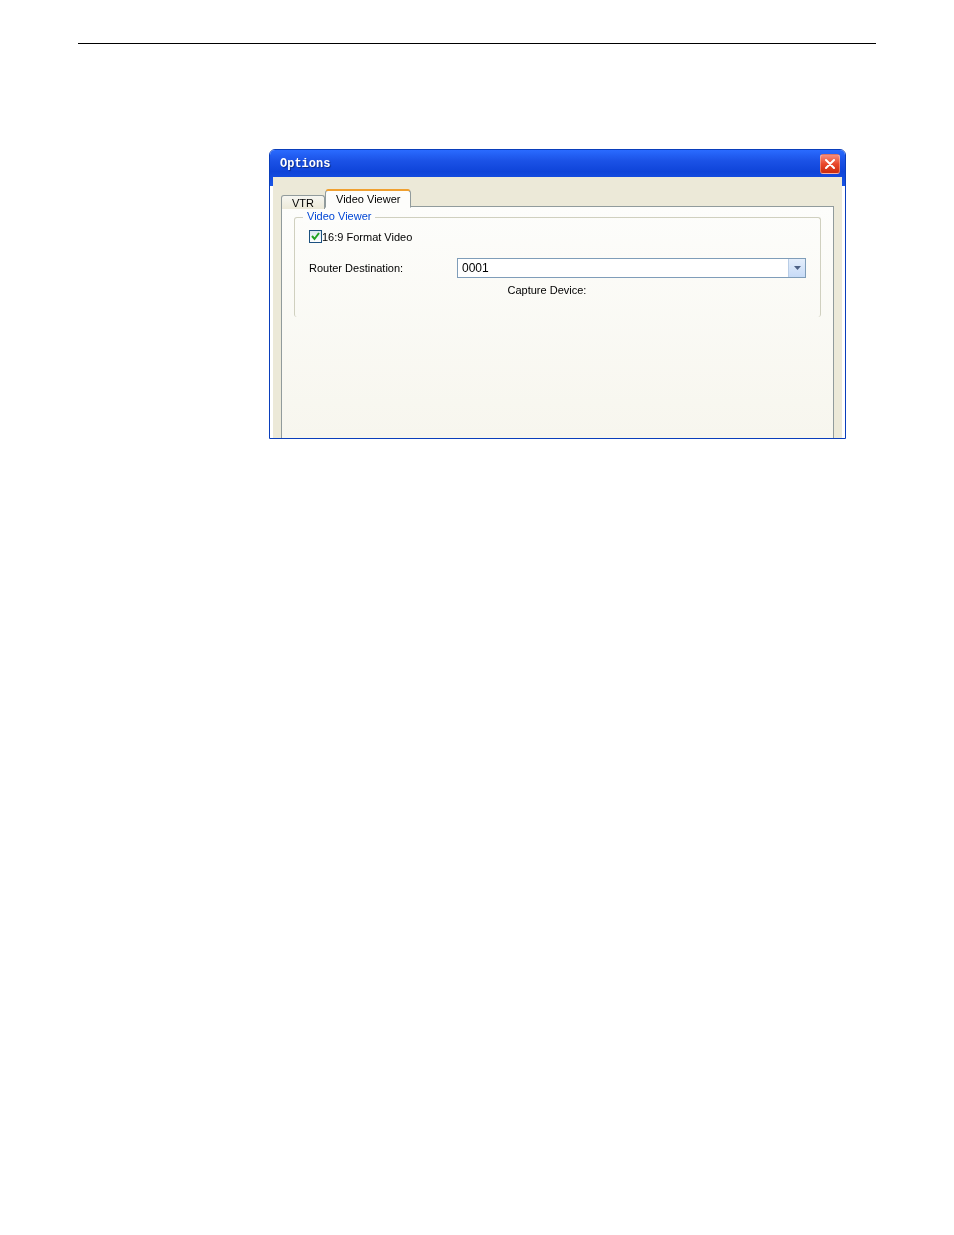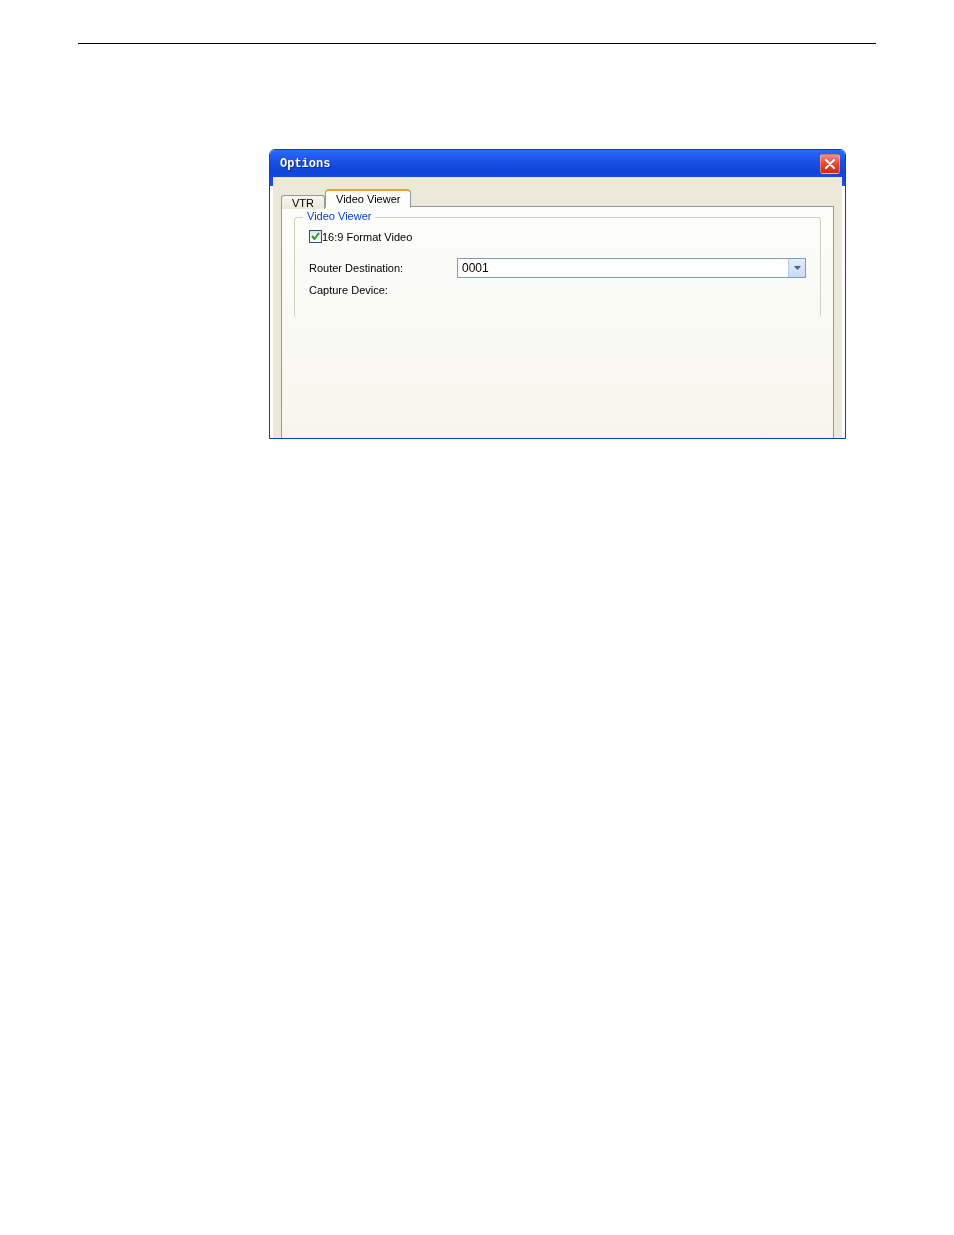--- a/index.html
+++ b/index.html
@@ -188,21 +188,21 @@
     background: linear-gradient(to bottom, #dbe6ef, #ffffff);
     box-sizing: border-box;
     display: inline-flex;
     align-items: center;
     justify-content: center;
     cursor: pointer;
   }
   .xp-checkbox svg { display:block; }
 
   .field-row1 { top: 40px; gap: 48px; }
-  .field-row2 { top: 66px; }
+  .field-row2 { top: 66px; flex-direction: column; }
 
   .field-label {
     width: 100px;
     font-size: 11px;
   }
 
   .combo {
     flex: 1;
     height: 20px;
     border: 1px solid #7f9db9;

